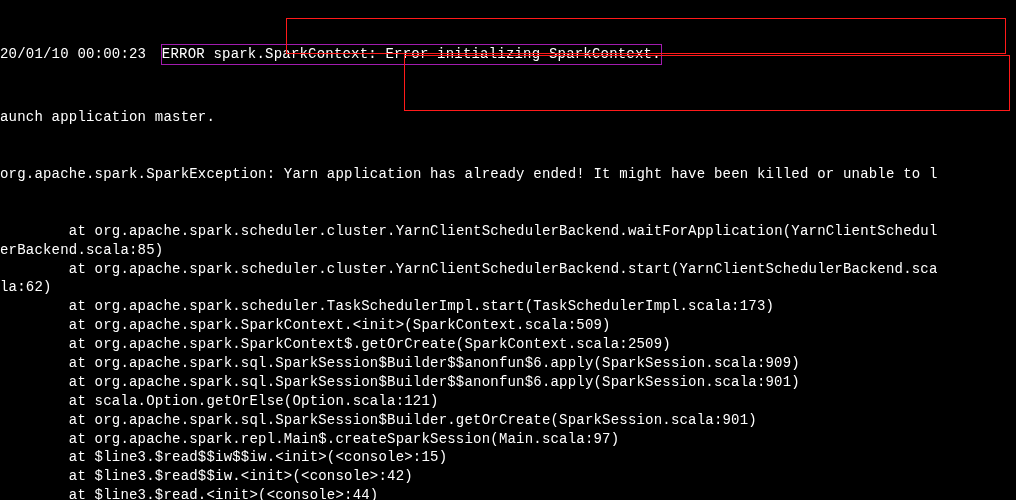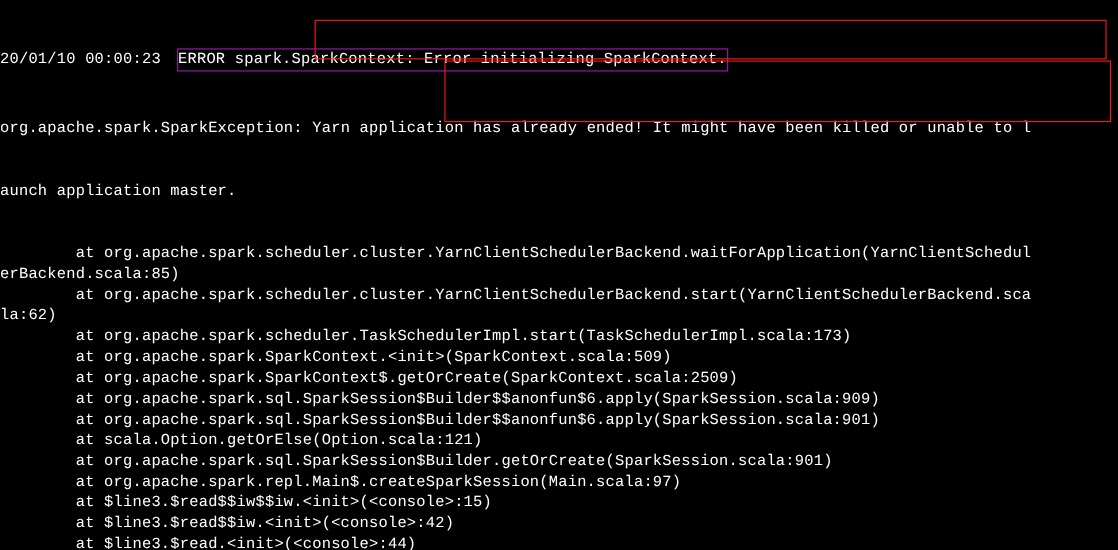--- a/index.html
+++ b/index.html
@@ -35,22 +35,22 @@
     position: absolute;
     border: 1px solid #ff1a1a;
     pointer-events: none;
   }
 </style>
 </head>
 <body>
 
 <div class="terminal">
   <span class="line"><span>20/01/10 00:00:23</span> <span class="hl"><span>ERROR</span> <span>spark.SparkContext</span>: <span>Error initializing SparkContext.</span></span></span>
+  <span class="line"><span>aunch application master.</span></span>
   <span class="line"><span>org.apache.spark.SparkException</span>: <span>Yarn application has already ended! It might have been killed or unable to l</span></span>
-  <span class="line"><span>aunch application master.</span></span>
   <div id="stack-container"><span class="line"><span>        at org.apache.spark.scheduler.cluster.</span><span>YarnClientSchedulerBackend.waitForApplication(YarnClientSchedul</span></span><span class="line"><span>erBackend.scala:85)</span></span><span class="line"><span>        at org.apache.spark.scheduler.cluster.</span><span>YarnClientSchedulerBackend.start(YarnClientSchedulerBackend.sca</span></span><span class="line"><span>la:62)</span></span><span class="line"><span>        at org.apache.spark.scheduler.TaskSchedulerImpl.start(TaskSchedulerImpl.scala:173)</span></span><span class="line"><span>        at org.apache.spark.SparkContext.&lt;init&gt;(SparkContext.scala:509)</span></span><span class="line"><span>        at org.apache.spark.SparkContext$.getOrCreate(SparkContext.scala:2509)</span></span><span class="line"><span>        at org.apache.spark.sql.SparkSession$Builder$$anonfun$6.apply(SparkSession.scala:909)</span></span><span class="line"><span>        at org.apache.spark.sql.SparkSession$Builder$$anonfun$6.apply(SparkSession.scala:901)</span></span><span class="line"><span>        at scala.Option.getOrElse(Option.scala:121)</span></span><span class="line"><span>        at org.apache.spark.sql.SparkSession$Builder.getOrCreate(SparkSession.scala:901)</span></span><span class="line"><span>        at org.apache.spark.repl.Main$.createSparkSession(Main.scala:97)</span></span><span class="line"><span>        at $line3.$read$$iw$$iw.&lt;init&gt;(&lt;console&gt;:15)</span></span><span class="line"><span>        at $line3.$read$$iw.&lt;init&gt;(&lt;console&gt;:42)</span></span><span class="line"><span>        at $line3.$read.&lt;init&gt;(&lt;console&gt;:44)</span></span><span class="line"><span>        at $line3.$read$.&lt;init&gt;(&lt;console&gt;:48)</span></span></div>
 
   
   <div class="box1" style="left:286px; top:18px; width:718px; height:34px;"></div>
   <div class="box1" style="left:404px; top:55px; width:604px; height:54px;"></div>
 
   
 </div>
 
 </body></html>

